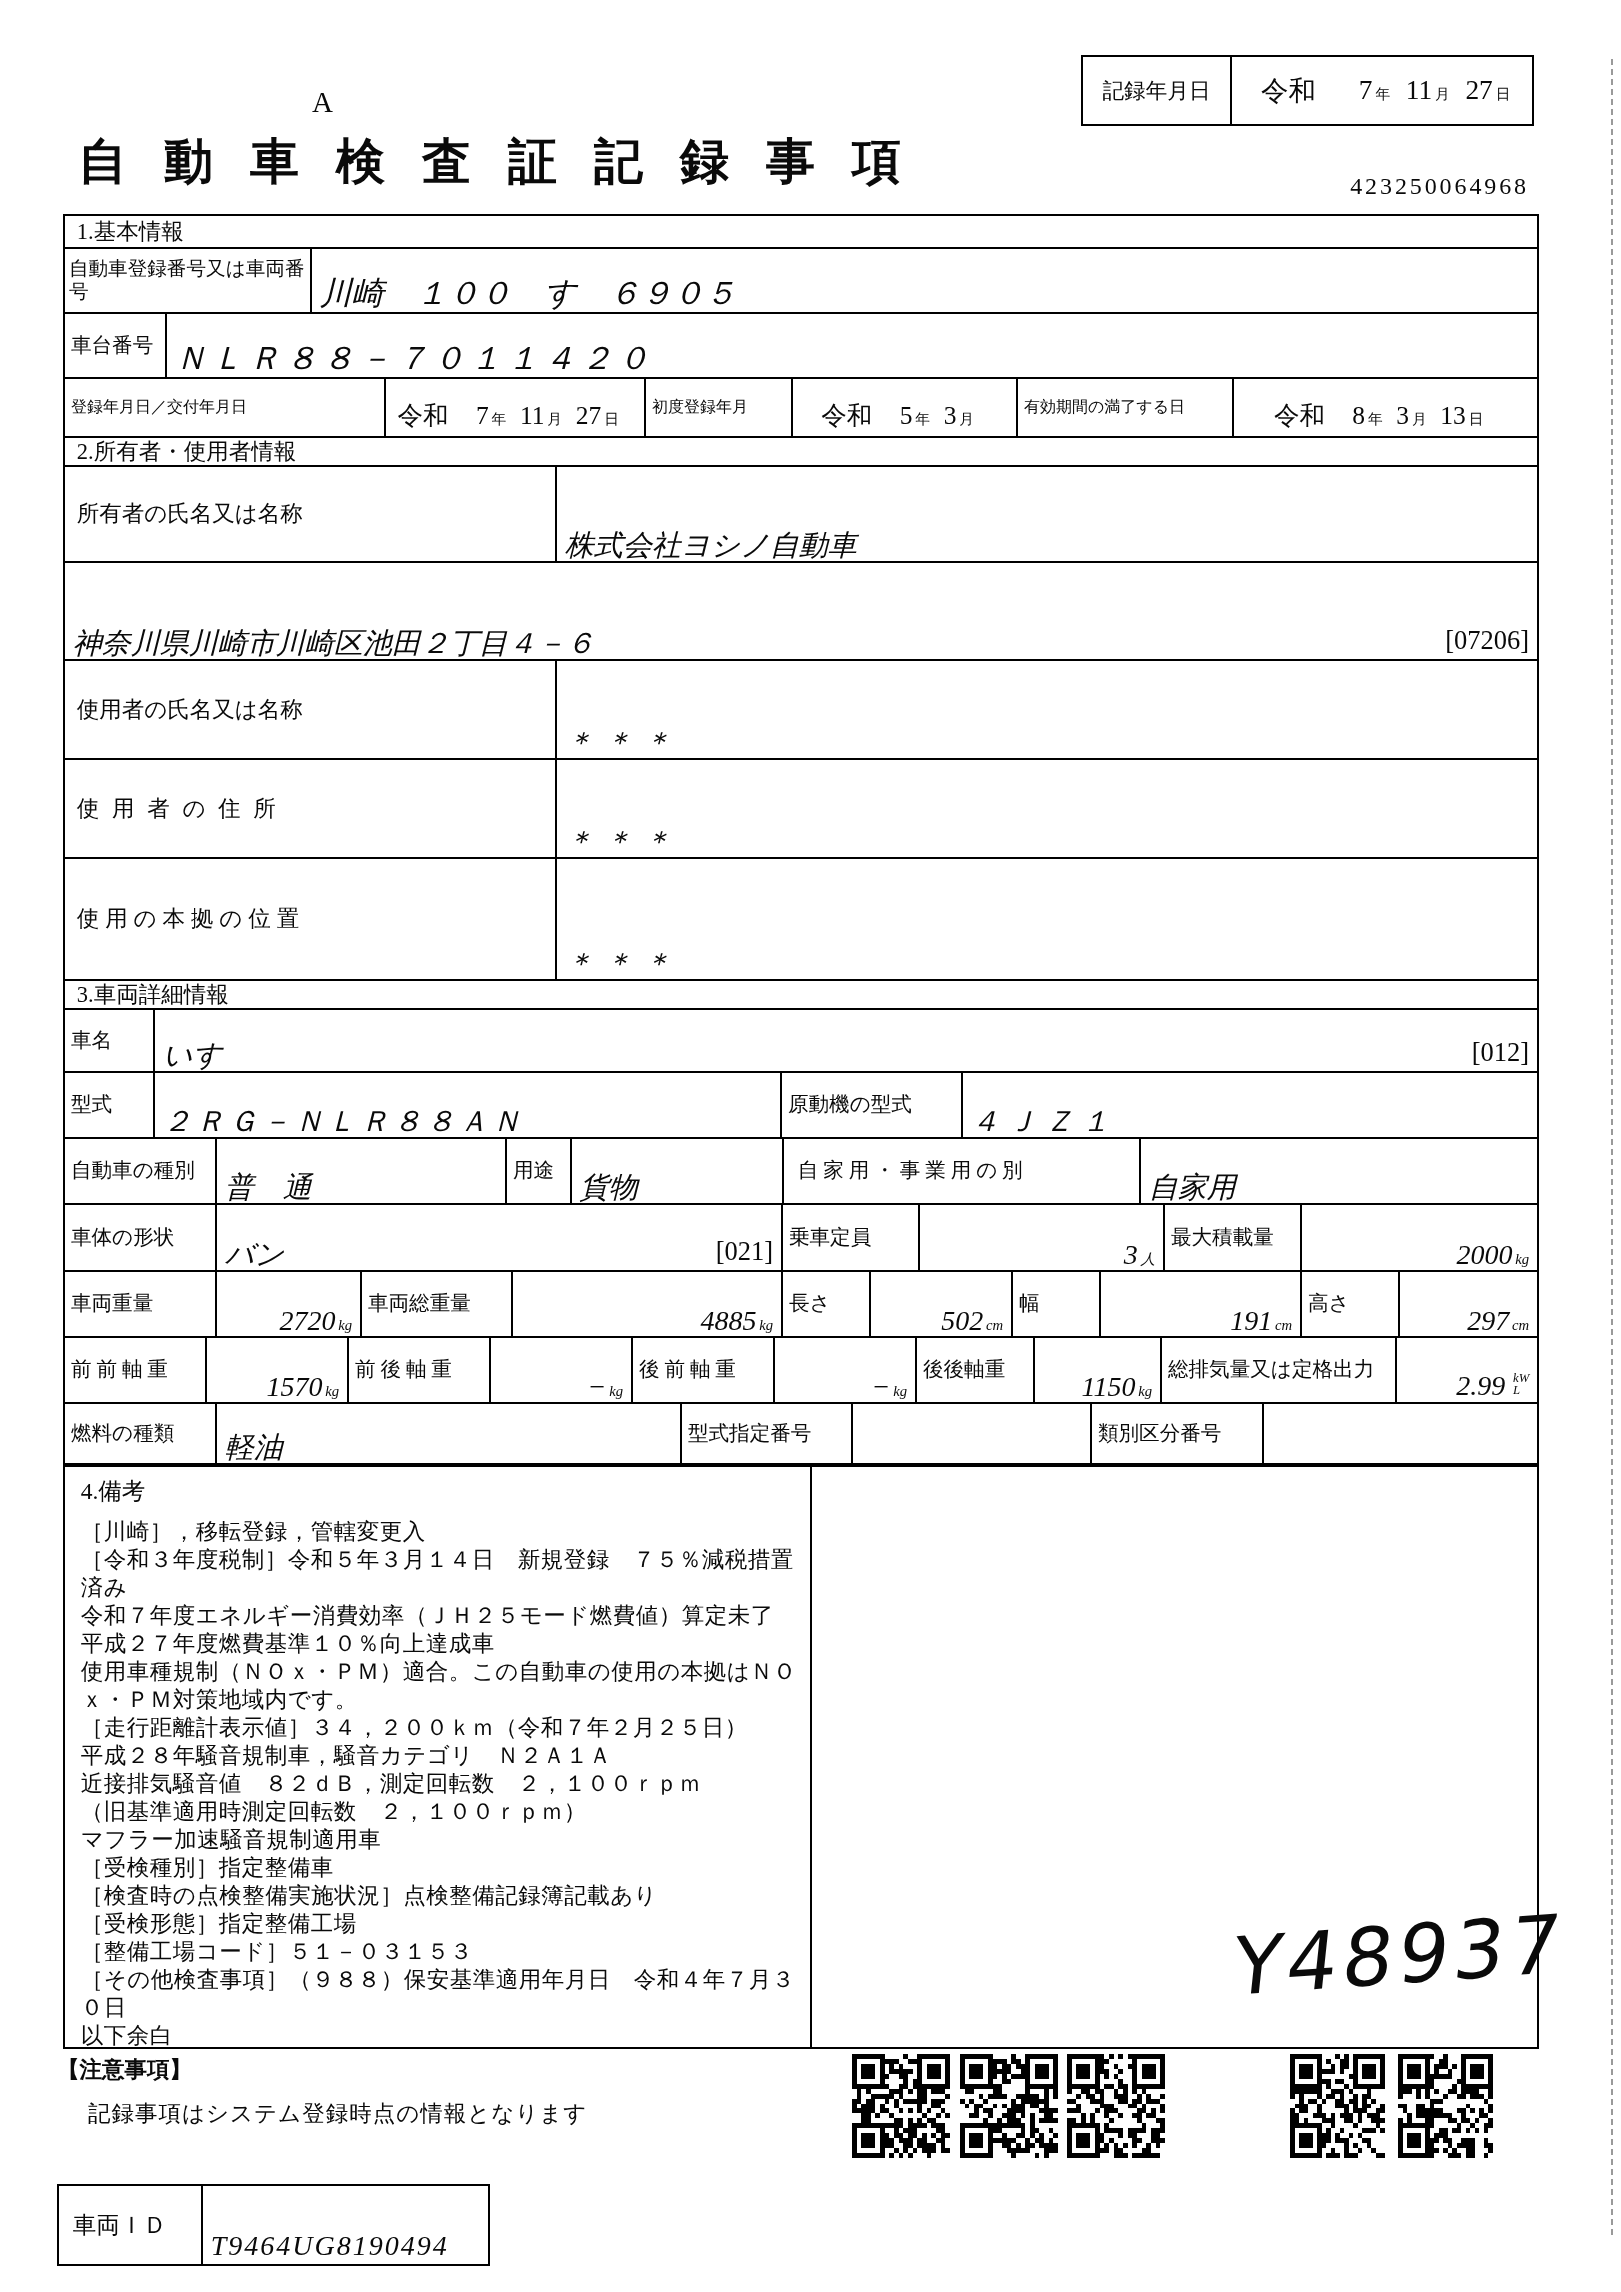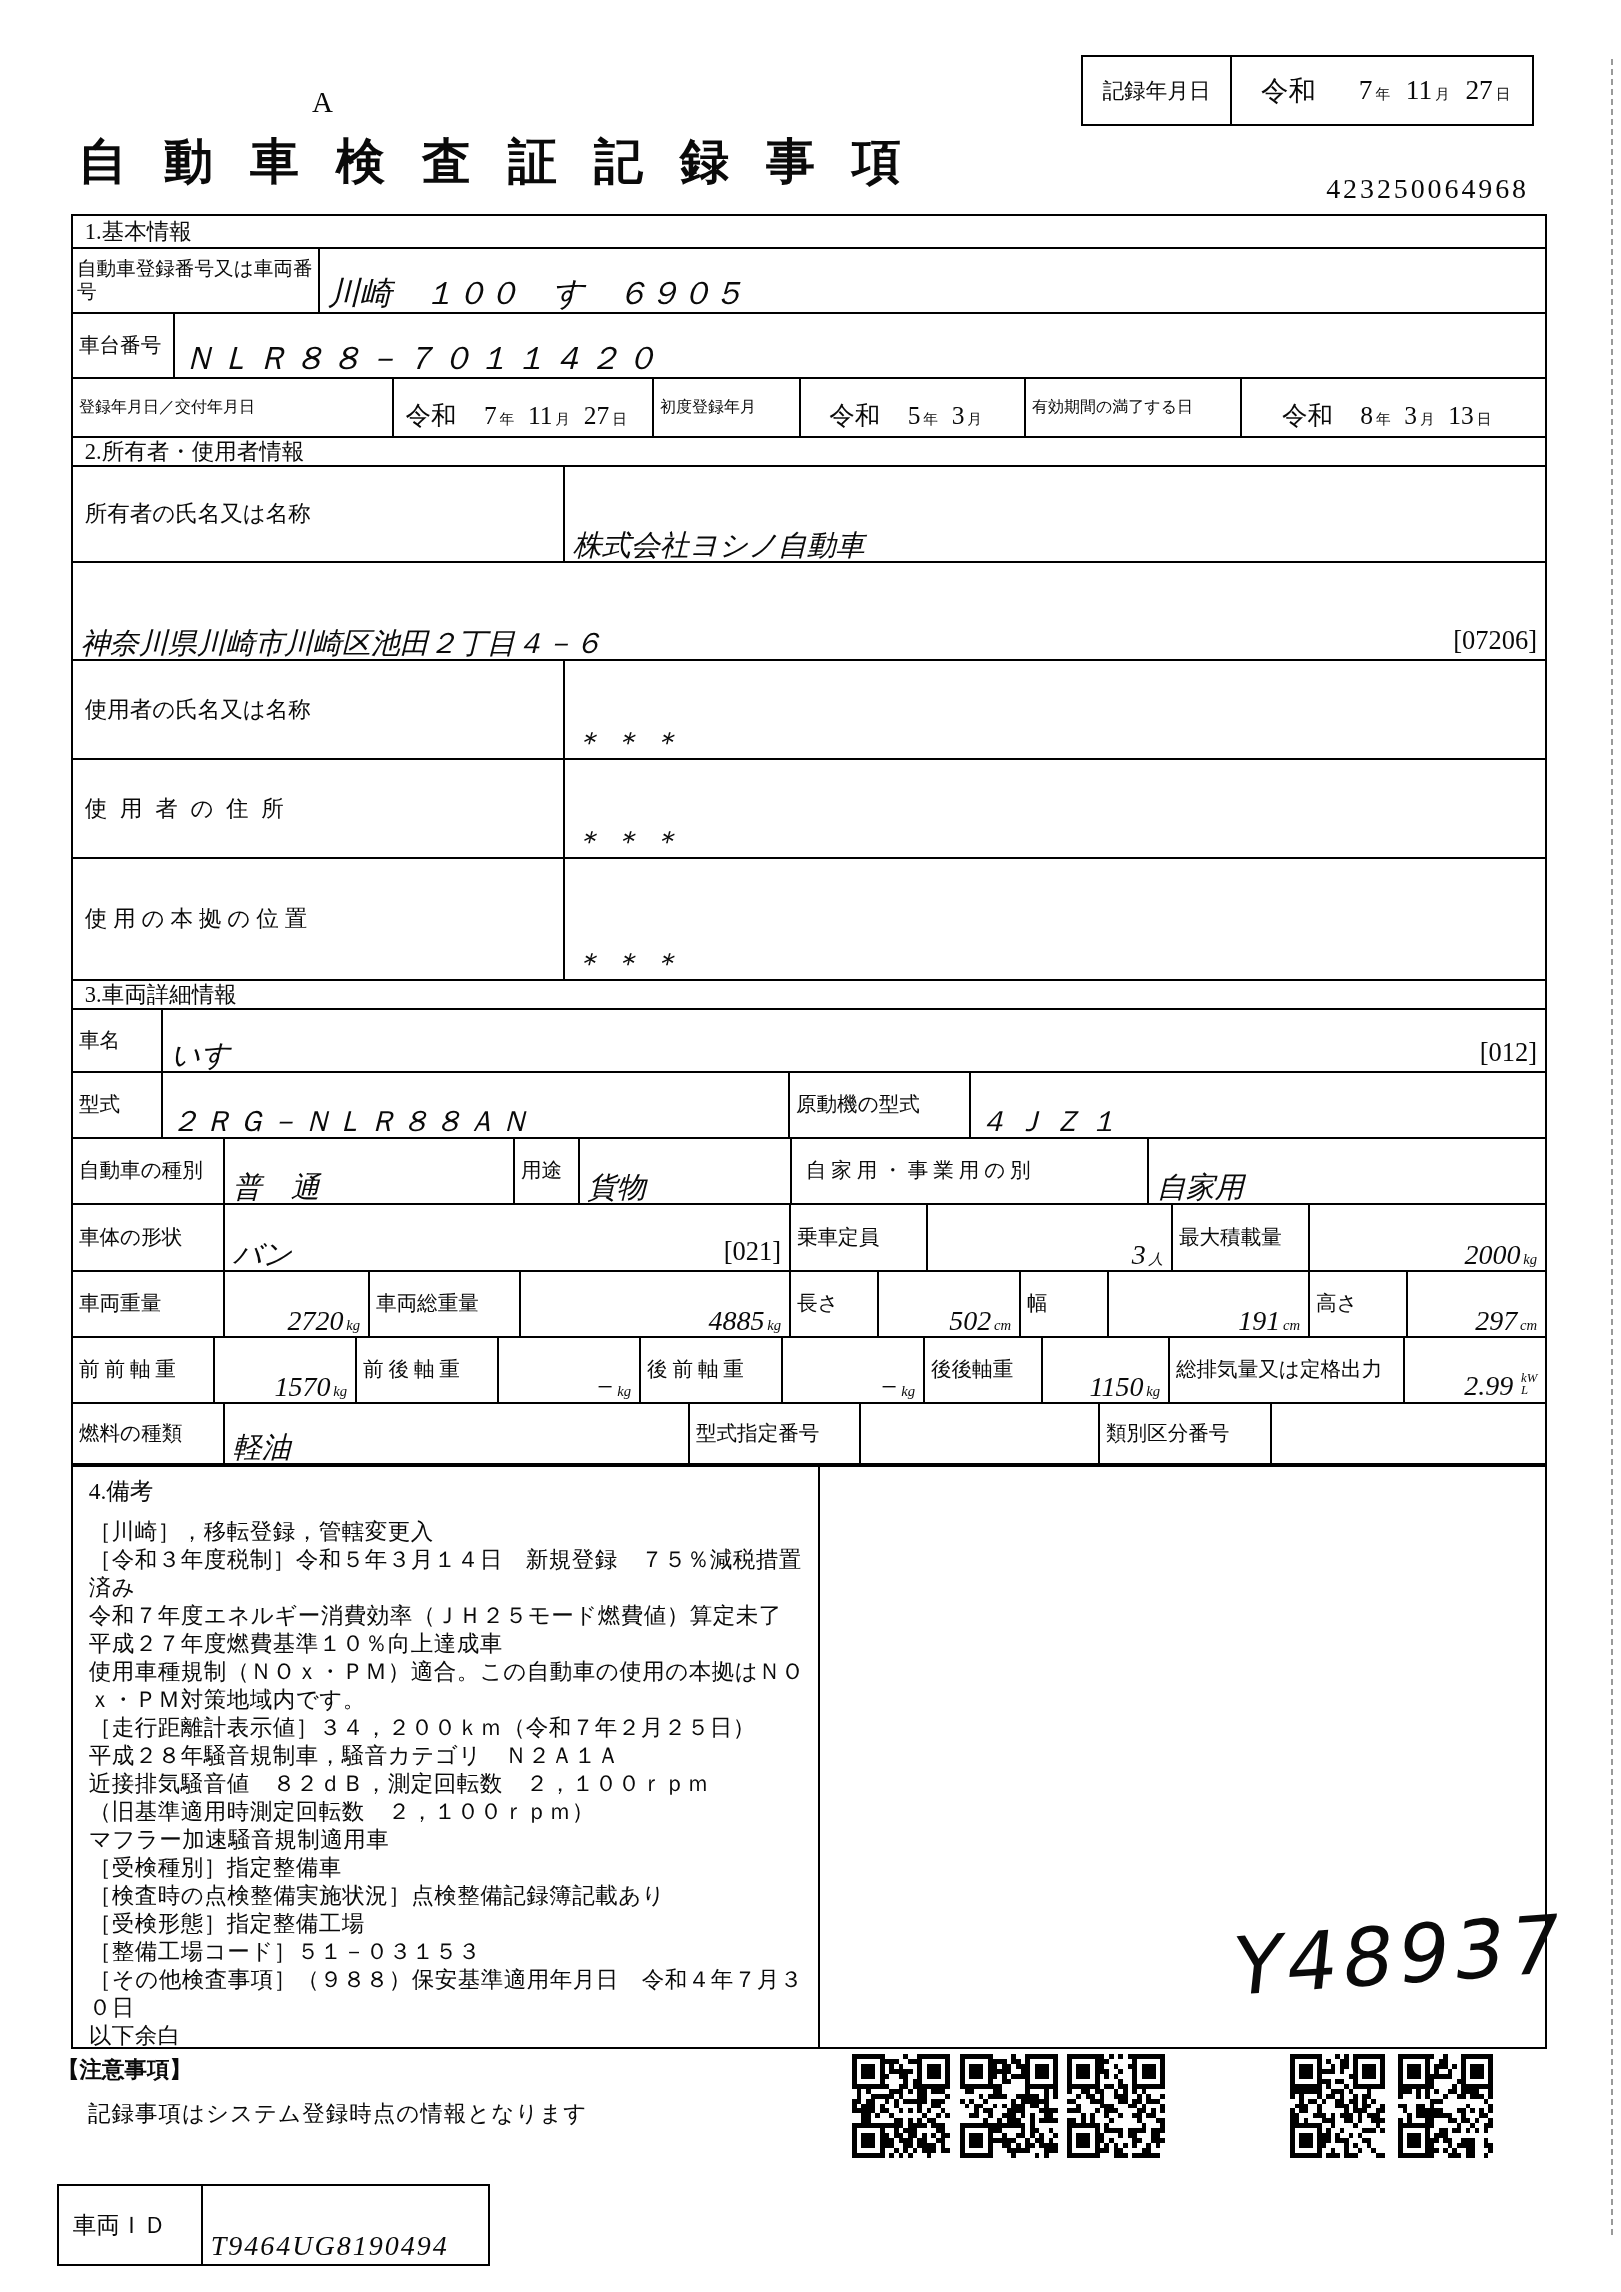--- a/index.html
+++ b/index.html
@@ -2,29 +2,29 @@
 <html><head>
 <meta charset="utf-8">
 <style>
   html,body{margin:0;padding:0;background:#e8e8e8;}
   .page{position:relative;width:1621px;height:2293px;background:#ffffff;margin:0 auto;
         font-family:"Liberation Serif","DejaVu Serif",serif;color:#0a0a0a;overflow:hidden;}
   .abs{position:absolute;}
   
   .page-mark{left:312px;top:86px;font-size:29px;}
   .doc-title{left:78px;top:129px;font-size:49px;letter-spacing:37px;font-weight:600;white-space:nowrap;}
-  .cert-number{left:1215px;top:173px;width:314px;text-align:right;font-size:28px;letter-spacing:2.9px;}
+  .cert-number{left:1215px;top:173px;width:314px;text-align:right;font-size:24px;letter-spacing:2.9px;}
   .rdate-box{left:1081px;top:55px;width:453px;height:71px;border:2.9px solid #000;box-sizing:border-box;display:flex;}
   .rdate-label{width:149px;border-right:2px solid #000;display:flex;align-items:center;justify-content:center;font-size:21.6px;box-sizing:border-box;}
   .rdate-value{flex:1;display:flex;align-items:center;font-size:27.4px;padding-left:29px;}
   .rdate-value .era{margin-right:43px;}
   .rdate-value .grp{margin-right:15.7px;white-space:nowrap;}
   .u{font-size:14.7px;margin-left:2.9px;}
   
-  .main-table{left:71px;top:214px;width:1476px;height:1835px;border:2.9px solid #000;box-sizing:border-box;display:flex;flex-direction:column;}
+  .main-table{left:63px;top:214px;width:1476px;height:1835px;border:2.9px solid #000;box-sizing:border-box;display:flex;flex-direction:column;}
   .shead{border-top:2px solid #000;box-sizing:border-box;display:flex;align-items:center;padding:0 11.8px;font-size:22.5px;}
   .shead.first{border-top:none;}
   .trow{border-top:2px solid #000;box-sizing:border-box;display:flex;position:relative;}
   .c{border-right:2px solid #000;box-sizing:border-box;position:relative;flex:0 0 auto;}
   .c.fl{flex:1 1 auto;border-right:none;}
   .lab{height:100%;display:flex;align-items:center;padding:2px 5.9px;font-size:20.6px;line-height:1.15;box-sizing:border-box;}
   .lab.s2{font-size:22.5px;padding-left:11.8px;}
   .lab.sm{font-size:16px;}
   .lab.tight{font-size:19.6px;padding:2px 3.9px;}
   .sp1{letter-spacing:12.7px;}

